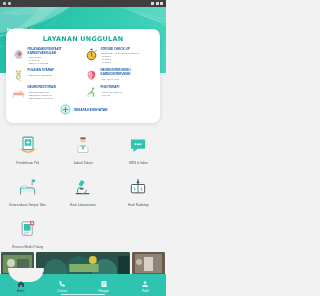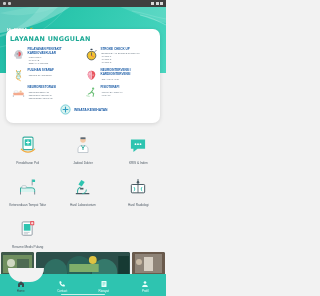--- a/index.html
+++ b/index.html
@@ -41,21 +41,21 @@
     position:absolute; top:22px; left:6px; width:154px;
     background:#ffffff; border-radius:7px;
     box-shadow:0 1px 4px rgba(0,0,0,.13);
     padding:4px 4px 7px 4px;
     background-image:
       linear-gradient(#eef7f5 .5px, transparent .5px),
       linear-gradient(90deg,#eef7f5 .5px, transparent .5px);
     background-size:7px 7px, 7px 7px;
   }
   .svc-title {
-    font-size:6.4px; font-weight:bold;
+    text-align:center; font-size:6.4px; font-weight:bold;
     color:#1aa894; letter-spacing:.3px; margin:2px 0 3.5px 0;
     font-family:"DejaVu Sans", sans-serif;
   }
   .svc-grid { display:flex; flex-wrap:wrap; }
   .svc-item {
     width:50%; display:flex; gap:2.5px; padding:1.5px 2px 2.5px 2px;
     align-items:flex-start;
   }
   .svc-ico {
     width:13px; height:13px; flex:0 0 13px;

